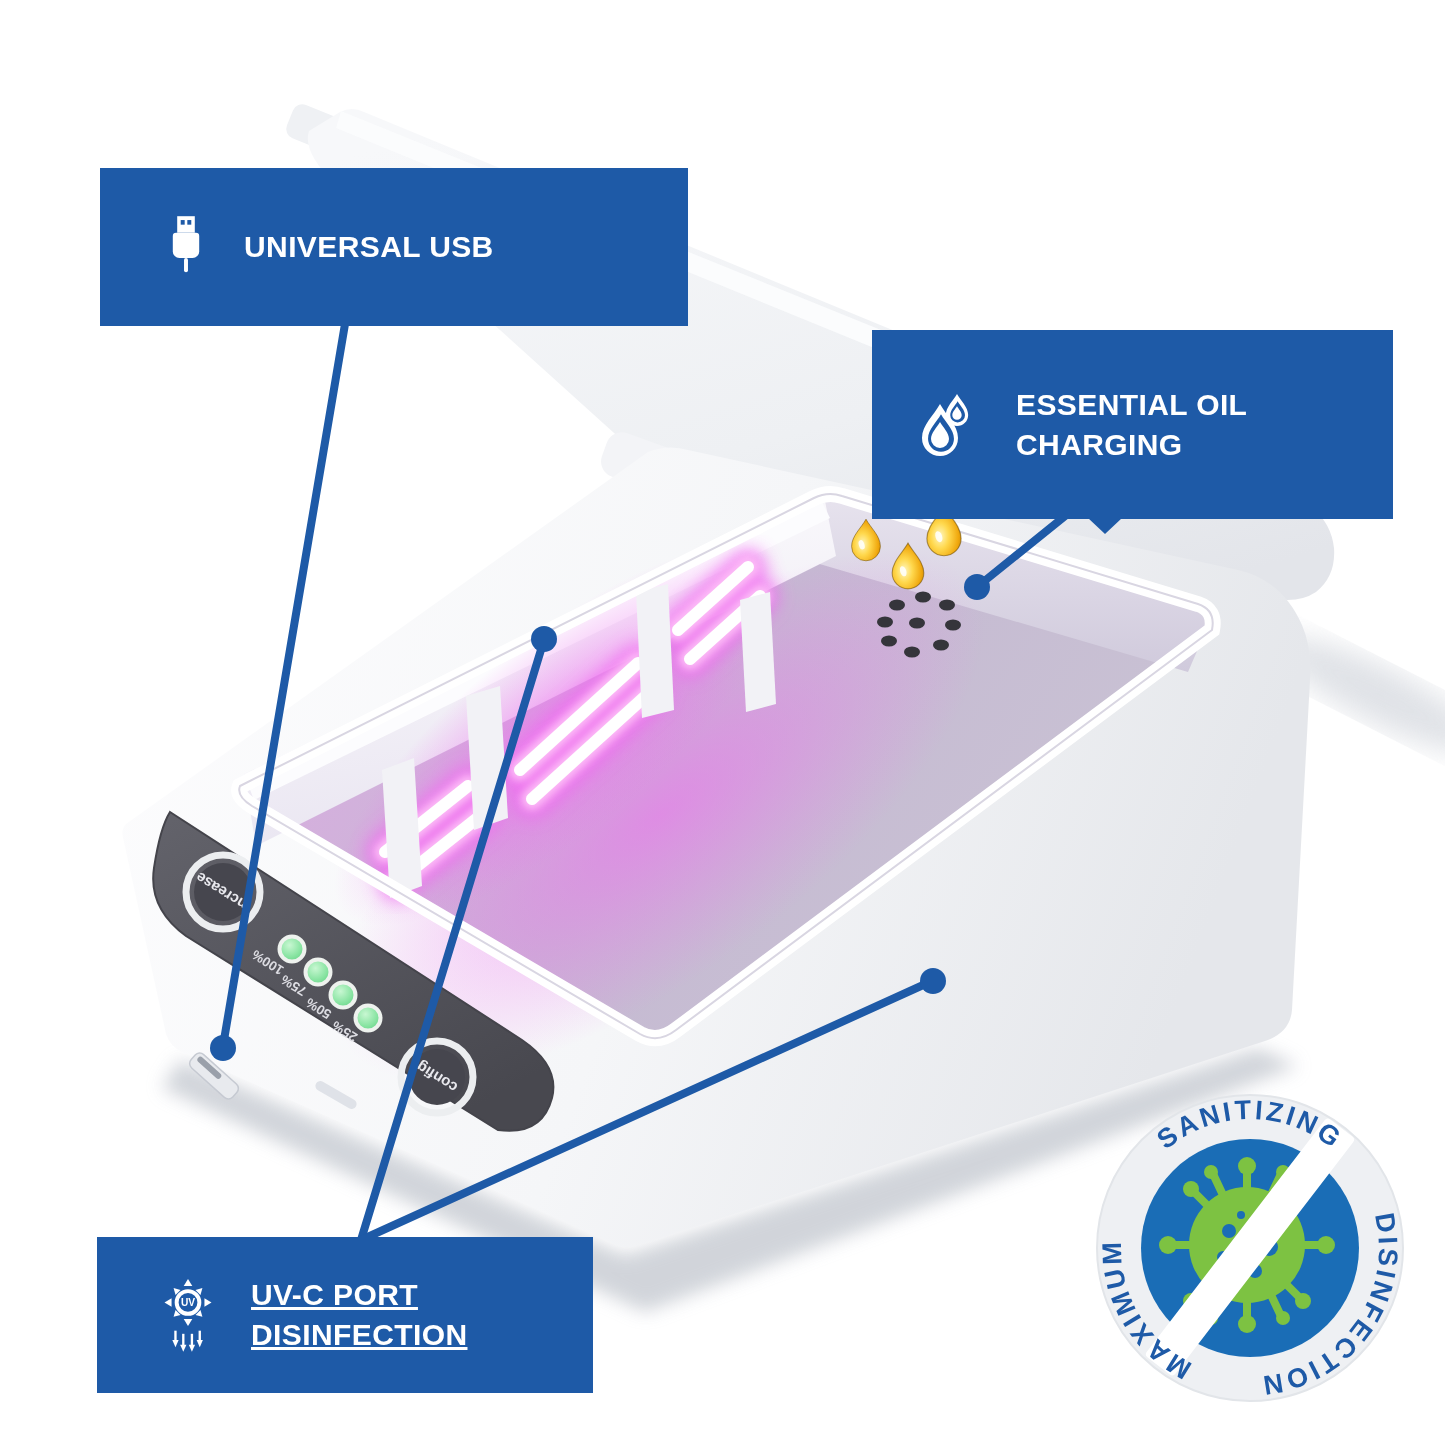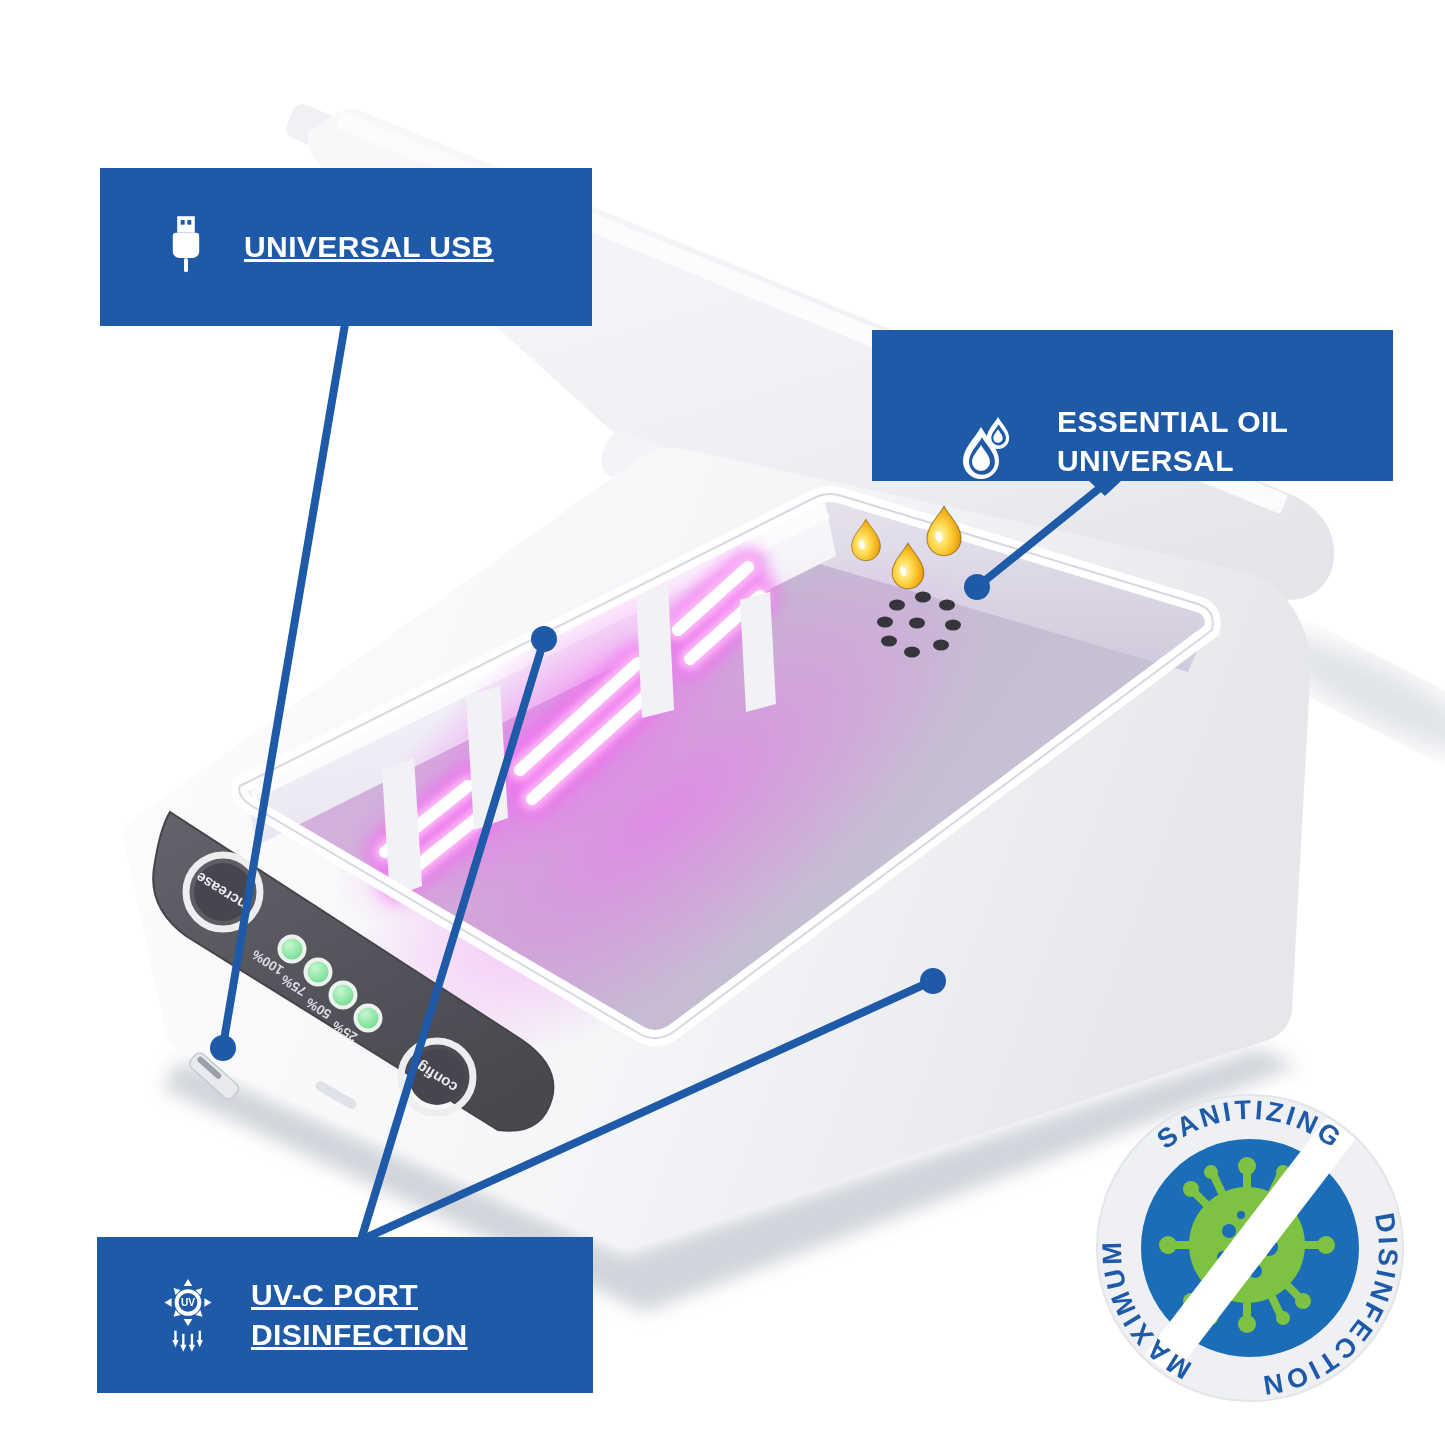--- a/index.html
+++ b/index.html
@@ -268,53 +268,53 @@
     </text>
     <text class="svgtext" font-size="27" font-weight="bold" fill="#1e5aa7" letter-spacing="3">
       <textPath href="#arc-left" startOffset="50%" text-anchor="middle">MAXIMUM</textPath>
     </text>
     <text class="svgtext" font-size="27" font-weight="bold" fill="#1e5aa7" letter-spacing="3">
       <textPath href="#arc-right" startOffset="50%" text-anchor="middle">DISINFECTION</textPath>
     </text>
   </g>
 </svg>
 
-<div class="banner" id="banner-usb" style="left:100px;top:168px;width:492px;height:158px;padding-left:66px;text-decoration:underline;">
+<div class="banner" id="banner-usb" style="left:100px;top:168px;width:588px;height:158px;padding-left:66px;">
   <span class="icon">
     <svg width="40" height="66" viewBox="0 0 36 60">
       <rect x="10" y="2" width="16" height="15" fill="#ffffff"></rect>
       <rect x="13.2" y="5.5" width="3.6" height="4.2" fill="#1e5aa7"></rect>
       <rect x="19.2" y="5.5" width="3.6" height="4.2" fill="#1e5aa7"></rect>
       <path d="M9,17 h18 a3,3 0 0 1 3,3 v14 a6,6 0 0 1 -6,6 h-12 a6,6 0 0 1 -6,-6 v-14 a3,3 0 0 1 3,-3 z" fill="#ffffff"></path>
       <rect x="16.2" y="40" width="3.6" height="13" rx="1.8" fill="#ffffff"></rect>
     </svg>
   </span>
   <span class="txt" style="margin-left:38px;">
     <span>UNIVERSAL USB</span><br>
   </span>
 </div>
 
-<div class="banner" id="banner-oil" style="left:872px;top:330px;width:521px;height:151px;padding-left:85px;align-items:flex-end;">
+<div class="banner" id="banner-oil" style="left:872px;top:330px;width:521px;height:189px;padding-left:44px;">
   <span class="icon">
     <svg width="60" height="66" viewBox="0 0 60 66">
       <g transform="translate(41,18) scale(0.62)">
         <path d="M 0,-26 C 6,-15 18,-5 18,8 A 18,18 0 1,1 -18,8 C -18,-5 -6,-15 0,-26 Z" fill="#ffffff"></path>
         <path transform="translate(1,3) scale(0.66)" d="M 0,-26 C 6,-15 18,-5 18,8 A 18,18 0 1,1 -18,8 C -18,-5 -6,-15 0,-26 Z" fill="#1e5aa7"></path>
         <path transform="translate(0,5) scale(0.42)" d="M 0,-26 C 6,-15 18,-5 18,8 A 18,18 0 1,1 -18,8 C -18,-5 -6,-15 0,-26 Z" fill="#ffffff"></path>
       </g>
       <g transform="translate(24,38) scale(1.0)">
         <path d="M 0,-26 C 6,-15 18,-5 18,8 A 18,18 0 1,1 -18,8 C -18,-5 -6,-15 0,-26 Z" fill="#ffffff"></path>
         <path transform="translate(1,3) scale(0.72)" d="M 0,-26 C 6,-15 18,-5 18,8 A 18,18 0 1,1 -18,8 C -18,-5 -6,-15 0,-26 Z" fill="#1e5aa7"></path>
         <path transform="translate(0,5) scale(0.5)" d="M 0,-26 C 6,-15 18,-5 18,8 A 18,18 0 1,1 -18,8 C -18,-5 -6,-15 0,-26 Z" fill="#ffffff"></path>
       </g>
     </svg>
   </span>
   <span class="txt" style="margin-left:40px;">
     <span>ESSENTIAL OIL</span><br>
-    <span>UNIVERSAL</span>
+    <span>CHARGING</span>
   </span>
 </div>
 
 <div class="banner" id="banner-uvc" style="left:97px;top:1237px;width:496px;height:156px;padding-left:62px;text-decoration:underline;">
   <span class="icon">
     <svg width="58" height="100" viewBox="0 0 74 96">
       <circle cx="37" cy="32" r="14.5" fill="none" stroke="#ffffff" stroke-width="5"></circle>
       <text x="37" y="37" font-size="13" font-weight="bold" fill="#ffffff" text-anchor="middle" font-family="Liberation Sans, sans-serif">UV</text>
       <g fill="#ffffff">
         <polygon points="37,2 42.5,11 31.5,11"></polygon>

